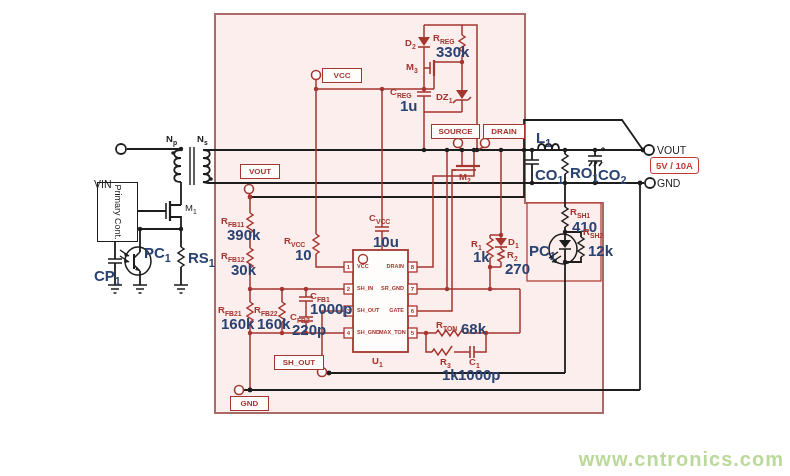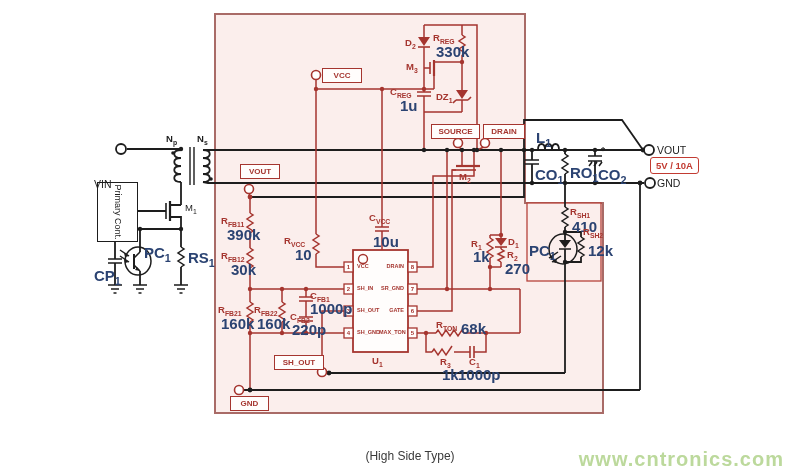--- a/index.html
+++ b/index.html
@@ -330,16 +330,15 @@
 <div class="txt lk" style="left:166px;top:134px;font-size:9.5px;font-weight:bold;"><span>N</span><sub>p</sub></div>
 <div class="txt lk" style="left:197px;top:134px;font-size:9.5px;font-weight:bold;"><span>N</span><sub>s</sub></div>
 <div class="txt lk" style="left:185px;top:203px;font-size:9.5px;"><span>M</span><sub>1</sub></div>
 <div class="txt lv" style="left:144px;top:245px;"><span>PC</span><sub>1</sub></div>
 <div class="txt lv" style="left:94px;top:268px;"><span>CP</span><sub>1</sub></div>
 <div class="txt lv" style="left:188px;top:250px;"><span>RS</span><sub>1</sub></div>
 <div class="txt lk" style="left:657px;top:145px;">VOUT</div>
 <div class="txt lk" style="left:657px;top:178px;">GND</div>
 <div class="badge" style="left:650px;top:157px;">5V / 10A</div>
 
-<div id="subtitle">(High Side Type)</div>
 <div id="wm">www.cntronics.com</div>
 
 </div>
 
 </body></html>

